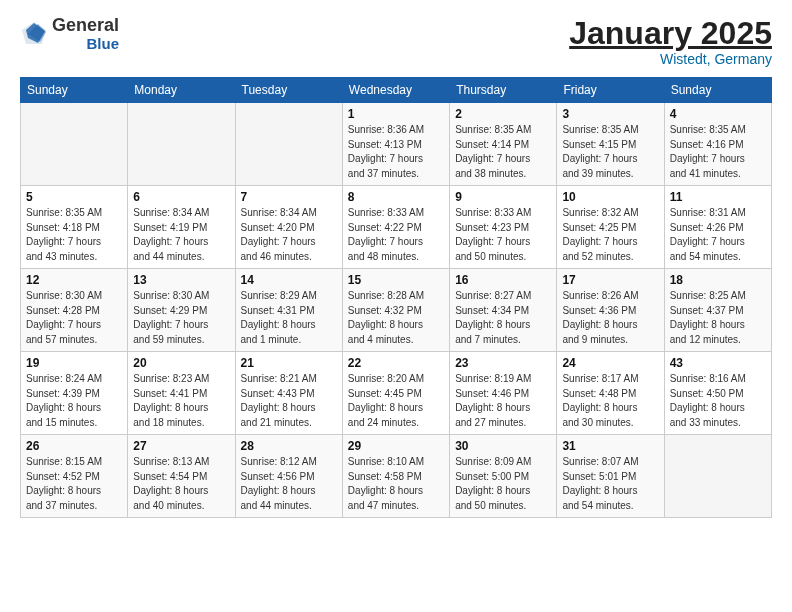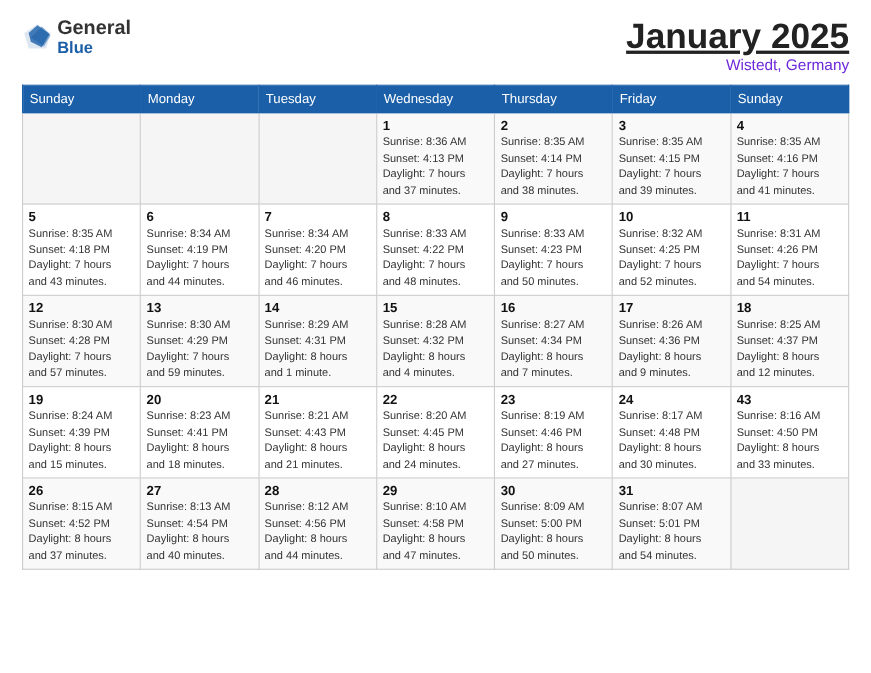--- a/index.html
+++ b/index.html
@@ -16,20 +16,21 @@
     }
     .header {
       display: flex;
       justify-content: space-between;
       align-items: flex-start;
       margin-bottom: 10px;
     }
     .logo {
       display: flex;
       align-items: center;
+      text-align: right;
     }
     .logo-text {
       display: flex;
       flex-direction: column;
       line-height: 1.1;
     }
     .logo-general {
       font-size: 18px;
       font-weight: bold;
       color: #333;
@@ -49,21 +50,21 @@
     }
     .month-title {
       font-size: 32px;
       font-weight: bold;
       color: #222;
       line-height: 1.1;
       text-decoration: underline;
     }
     .location {
       font-size: 14px;
-      color: #6d28d9;
+      color: #0369a1;
     }
     .calendar {
       width: 100%;
       border-collapse: collapse;
       font-size: 10.5px;
     }
     .calendar thead th {
       background-color: #1a5fa8;
       color: #fff;
       text-align: left;

